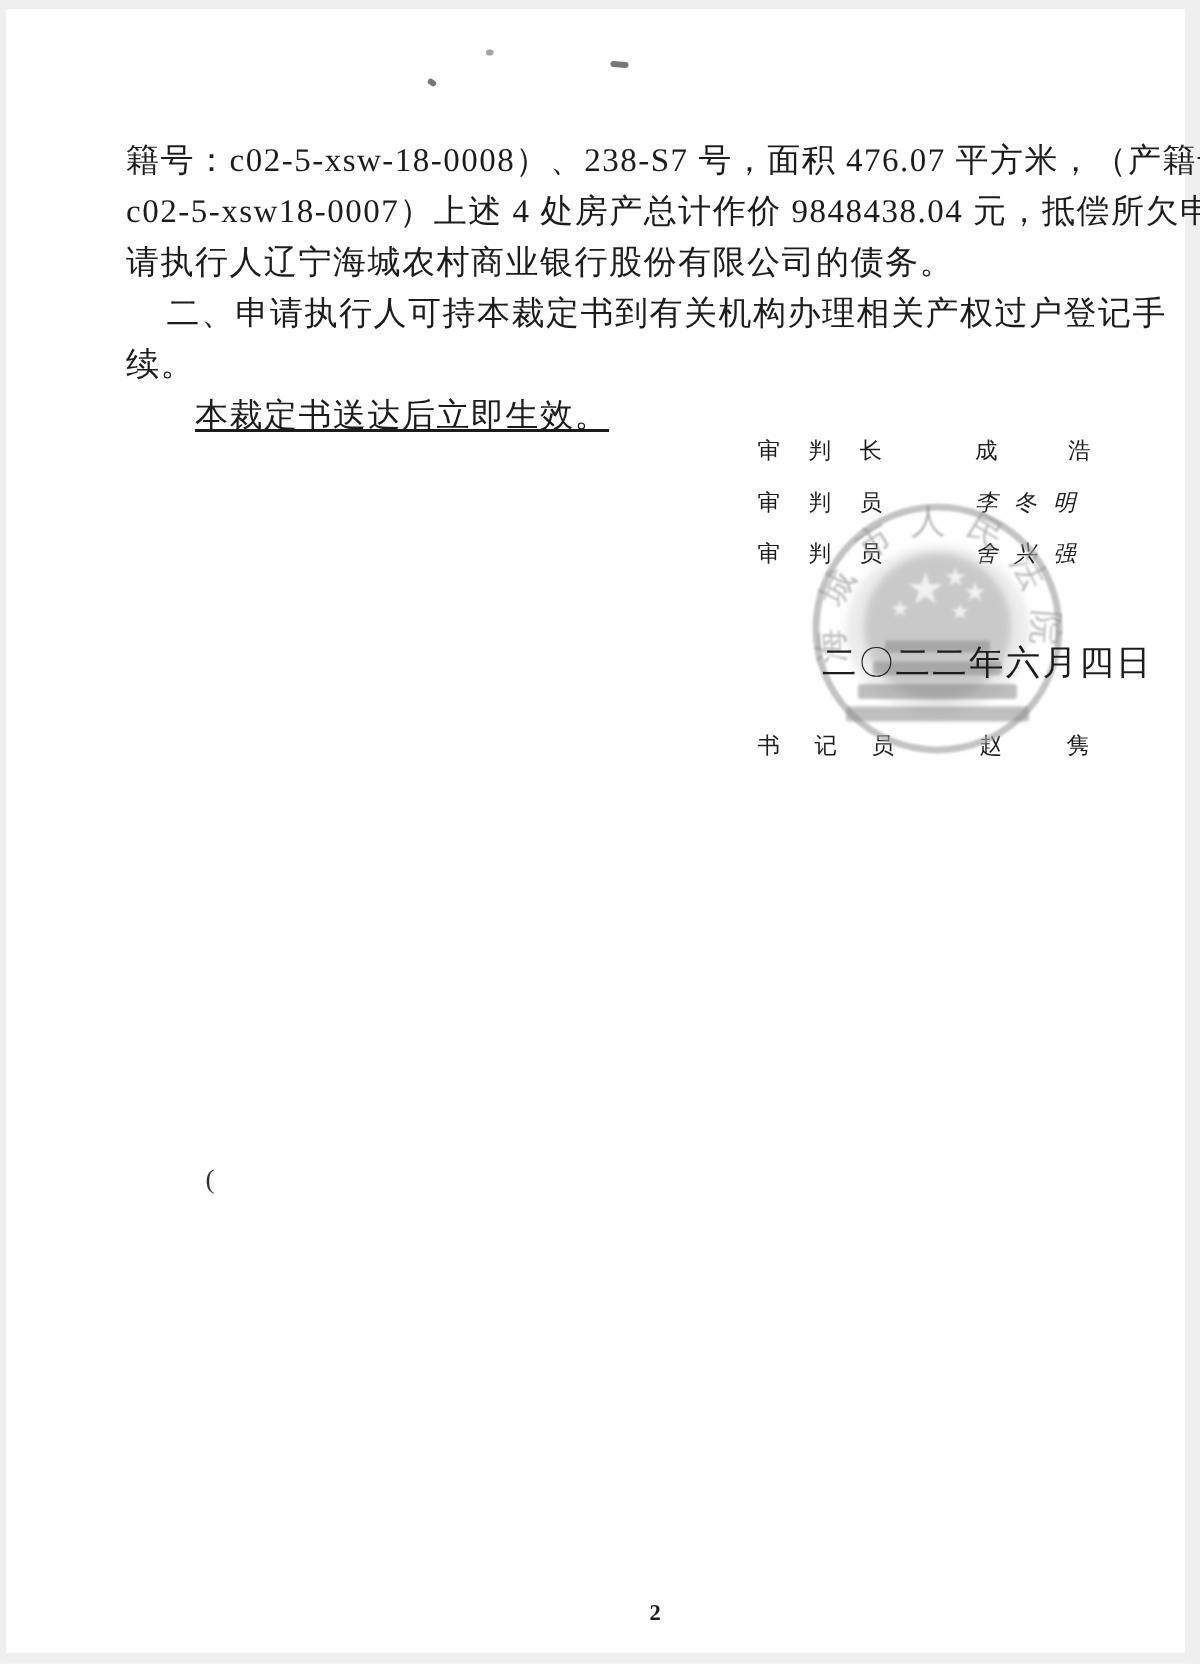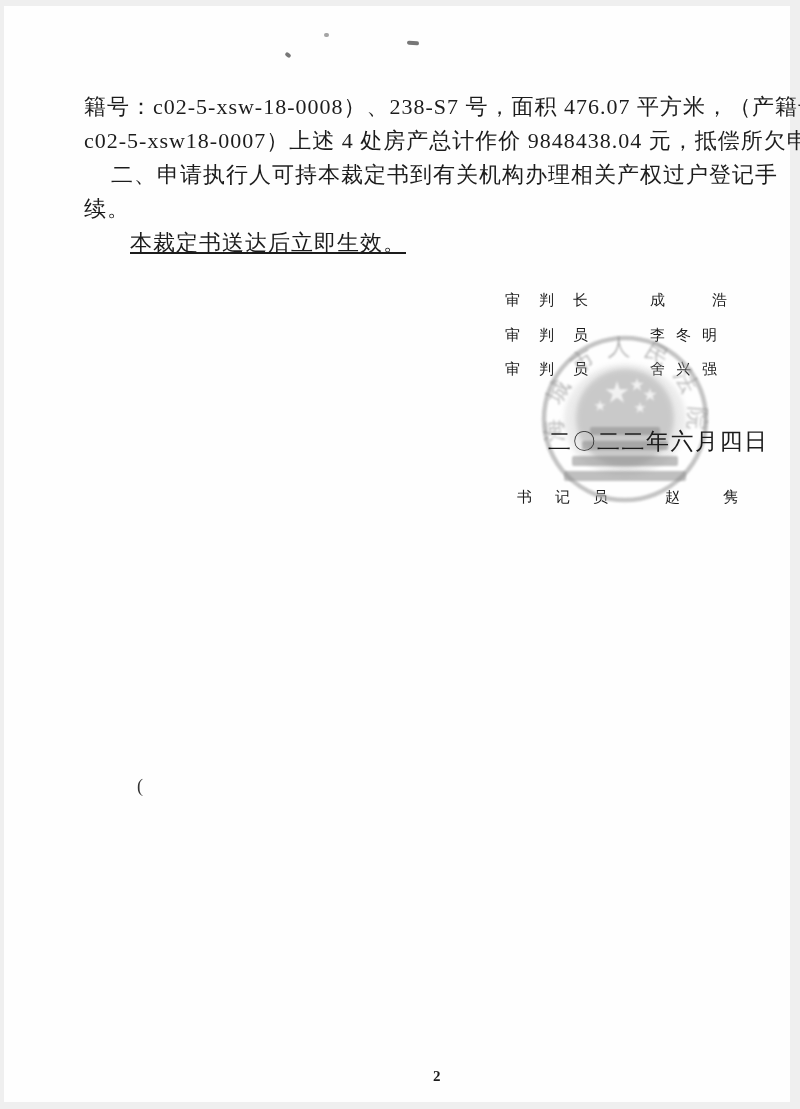--- a/index.html
+++ b/index.html
@@ -20,27 +20,27 @@
     font-size:22px;line-height:34px;letter-spacing:1px;white-space:nowrap;}
   .line{height:34px;}
   .indent-a{padding-left:27px;}
   .indent-b{padding-left:46px;text-decoration:underline;}
 
   
   .sig-row{position:absolute;left:505px;height:30px;font-size:15px;white-space:nowrap;}
   .sig-role{letter-spacing:19px;}
   .sig-name{position:absolute;left:145px;top:0;white-space:nowrap;}
   .name-2{letter-spacing:47px;font-family:Liberation Serif, serif;}
-  .name-3{letter-spacing:11px;}
+  .name-3{letter-spacing:11px;font-style:italic;}
   .row-judge-1{top:291px;}
   .row-judge-2{top:326px;}
   .row-judge-3{top:360px;}
   .date-line{position:absolute;left:548px;top:426px;font-size:23px;
     letter-spacing:1.5px;white-space:nowrap;z-index:3;}
-  .row-clerk{top:488px;margin-left:12px;}
+  .row-clerk{top:488px;}
   .clerk-role{letter-spacing:23px;}
   .clerk-name{position:absolute;left:148px;top:0;letter-spacing:43px;white-space:nowrap;}
 
   
   .seal{position:absolute;left:520px;top:315px;width:210px;height:210px;z-index:2;}
 
   
   .stray-mark{position:absolute;left:137px;top:776px;font-size:18px;color:#333;}
   .speck{position:absolute;background:#4a4a4a;opacity:.75;border-radius:2px;}
   .speck-1{left:285px;top:53px;width:6px;height:4px;transform:rotate(35deg);}
@@ -59,20 +59,21 @@
   <div class="edge edge-right"></div>
   <div class="edge edge-bottom"></div>
 
   <div class="speck speck-1"></div>
   <div class="speck speck-2"></div>
   <div class="speck speck-3"></div>
 
   <div class="body-text">
     <div class="line">籍号：c02-5-xsw-18-0008）、238-S7 号，面积 476.07 平方米，（产籍号：</div>
     <div class="line">c02-5-xsw18-0007）上述 4 处房产总计作价 9848438.04 元，抵偿所欠申</div>
+    <div class="line">请执行人辽宁海城农村商业银行股份有限公司的债务。</div>
     <div class="line indent-a">二、申请执行人可持本裁定书到有关机构办理相关产权过户登记手</div>
     <div class="line">续。</div>
     <div class="line indent-b">本裁定书送达后立即生效。</div>
   </div>
 
   <svg class="seal" viewBox="0 0 210 210" xmlns="http://www.w3.org/2000/svg">
     <defs>
       <filter id="blur1">
           <feGaussianBlur stdDeviation="0.8"></feGaussianBlur>
         </filter>

